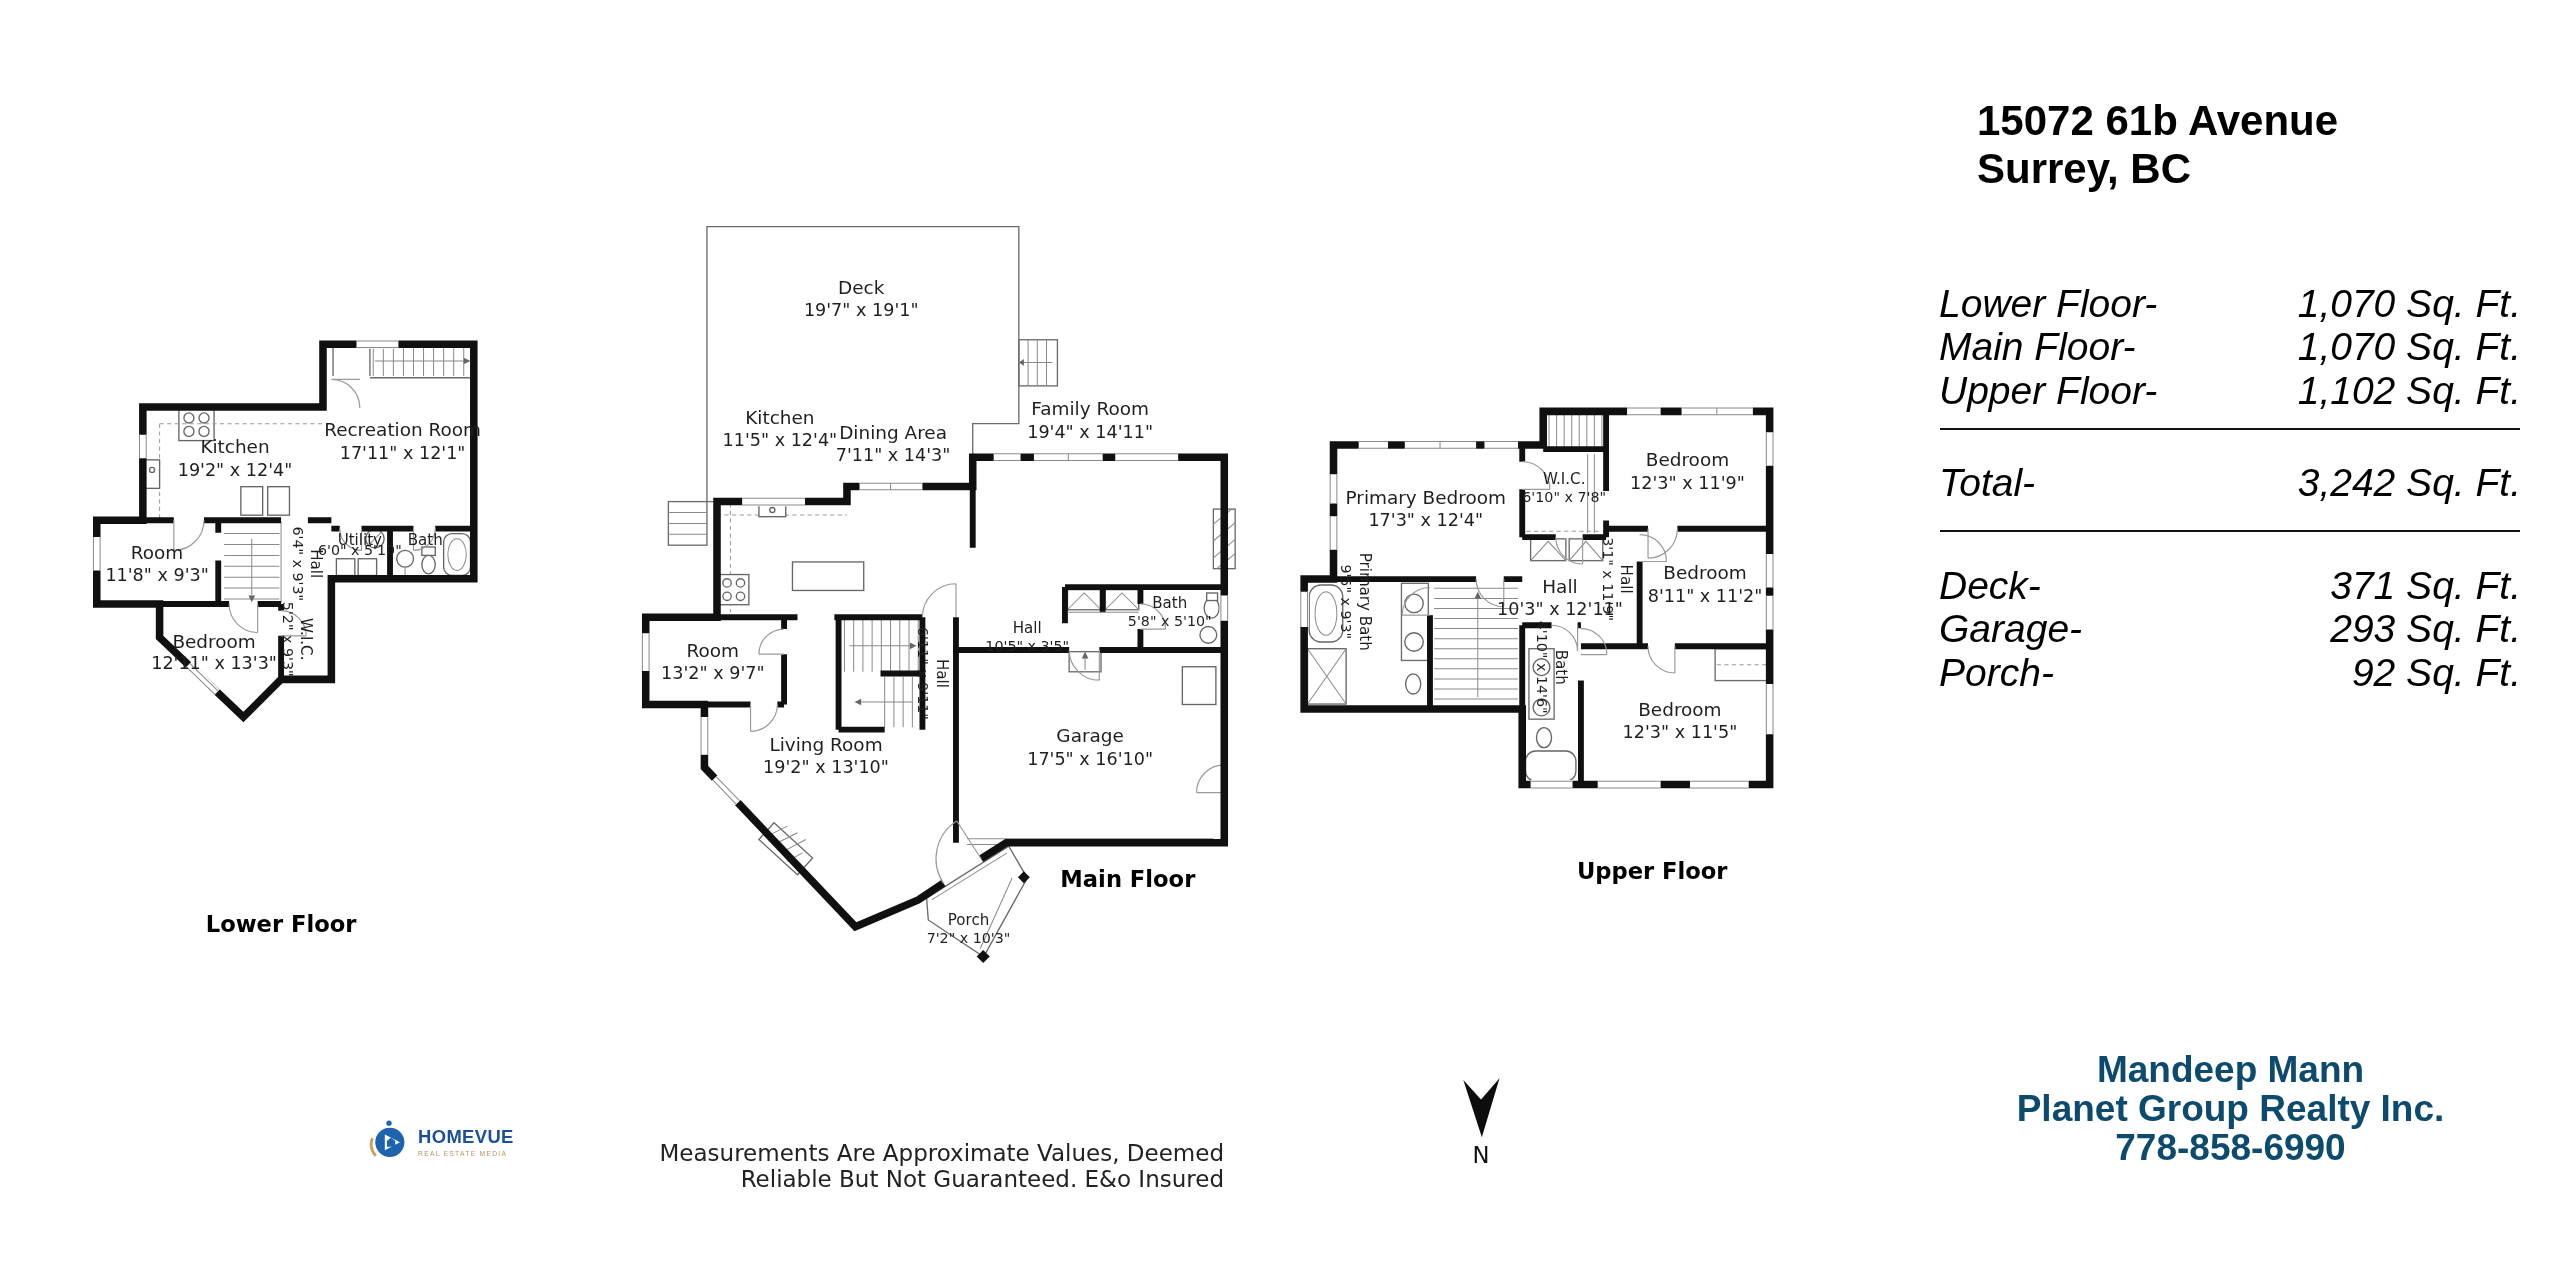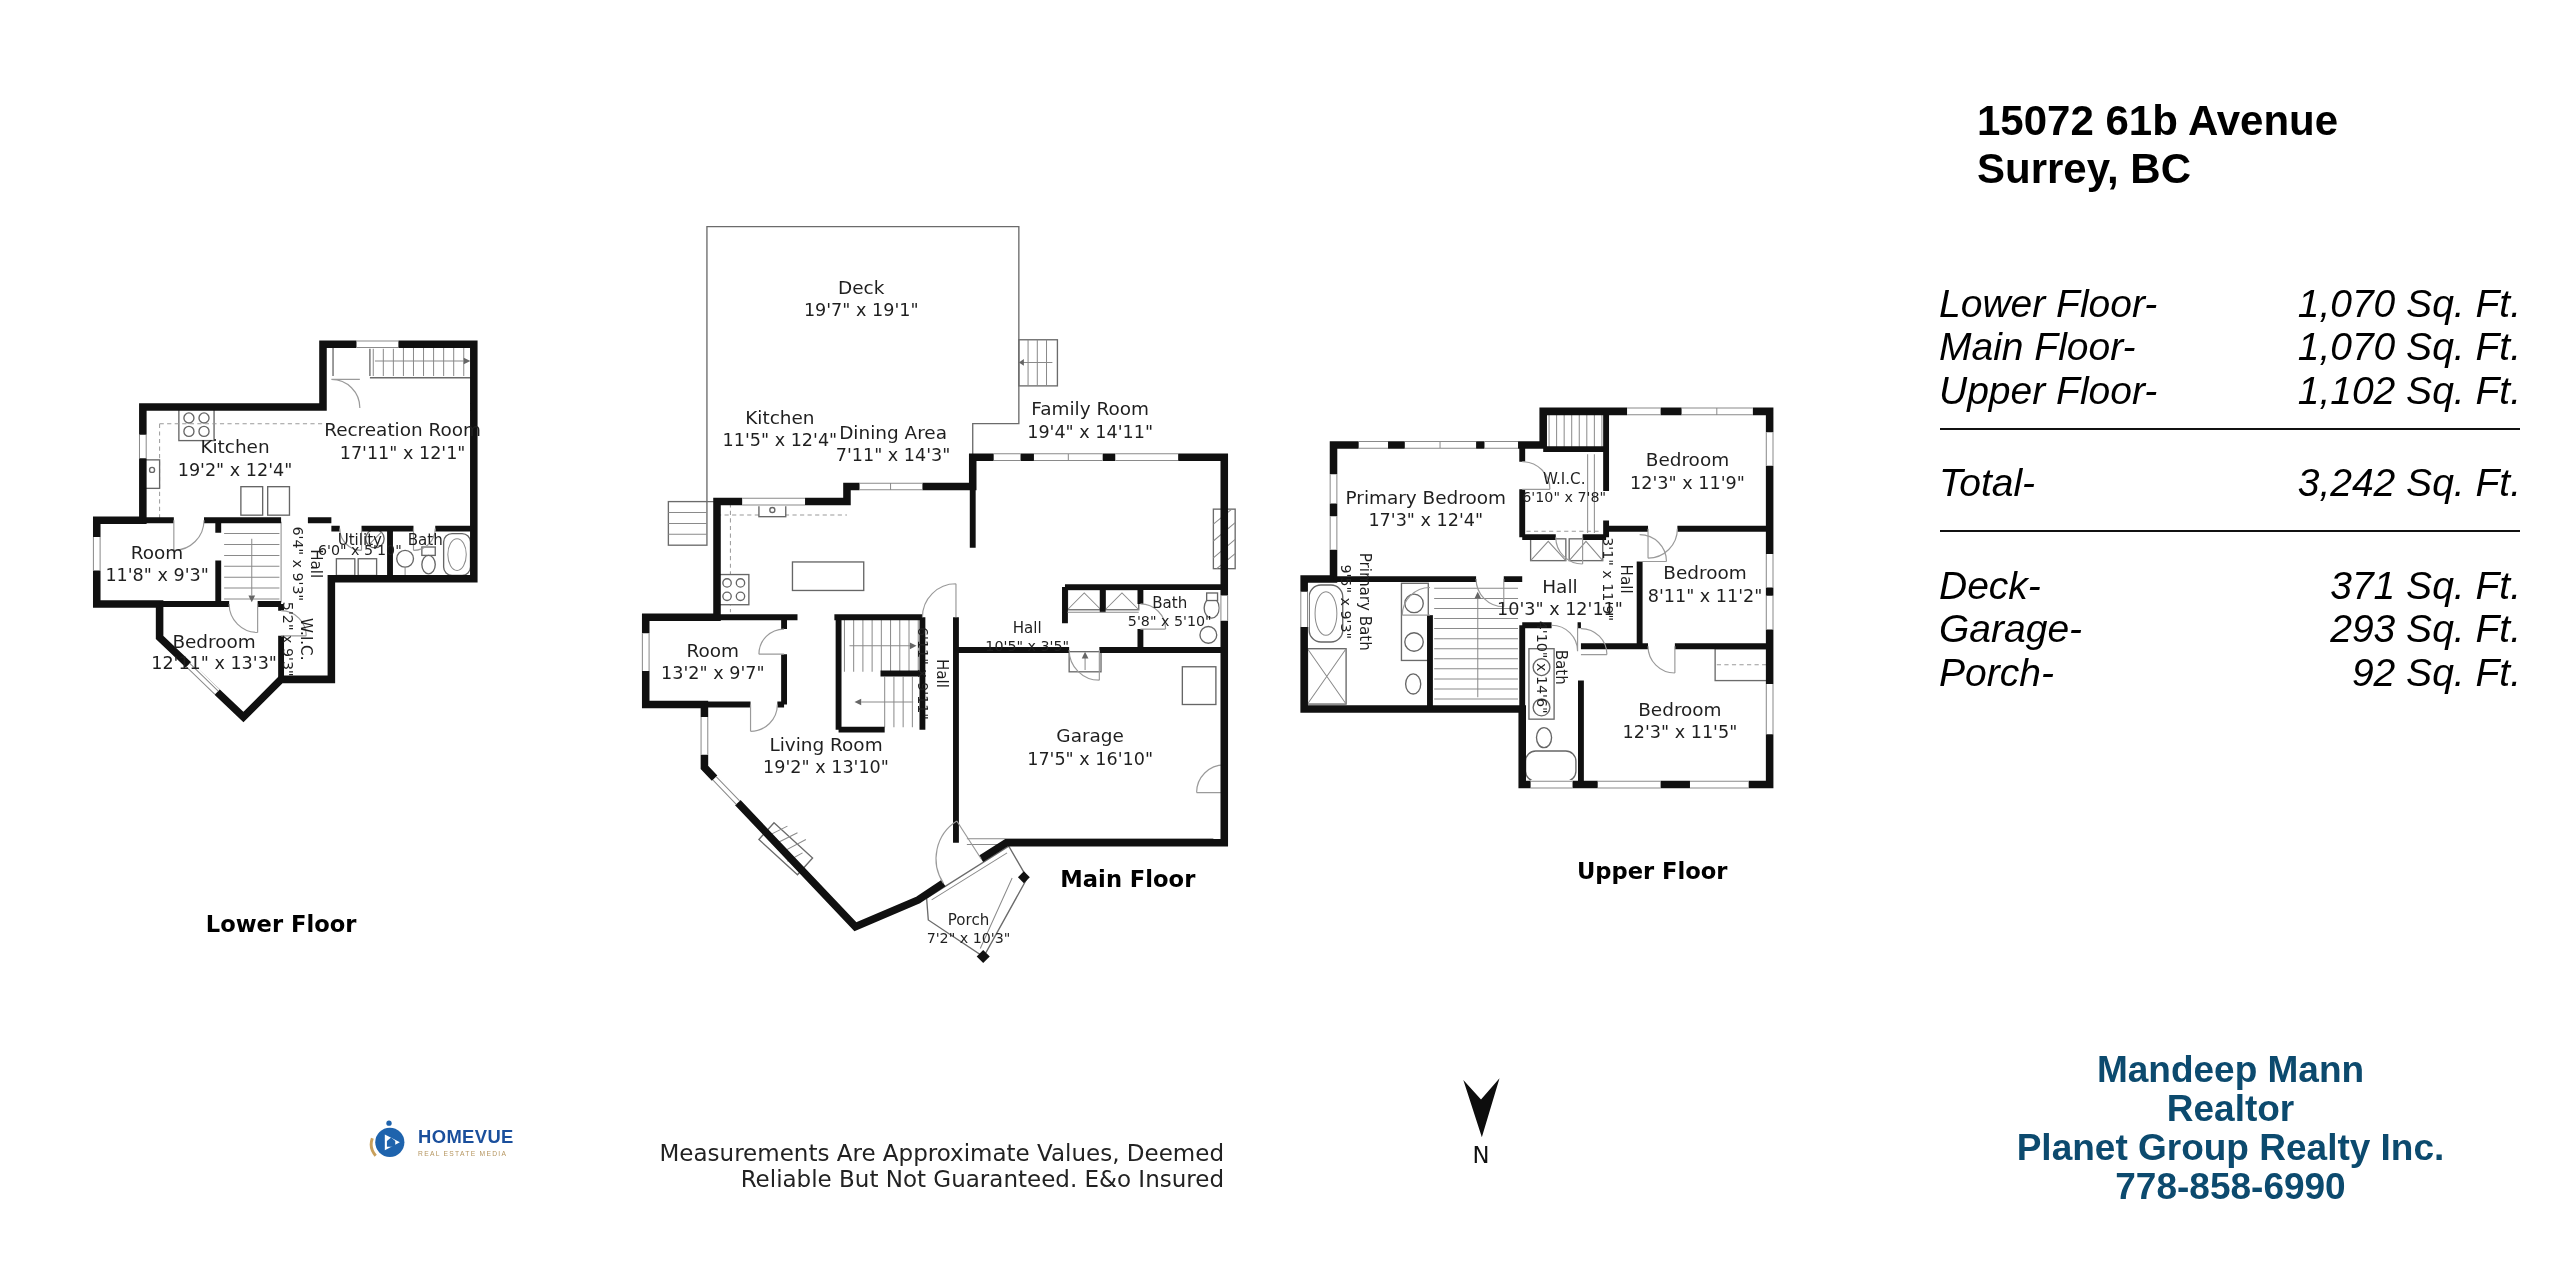--- a/index.html
+++ b/index.html
@@ -387,21 +387,20 @@
     <span>Garage-</span>
     <span>293 Sq. Ft.</span>
   </div>
   <div class="tblrow" style="top:651px">
     <span>Porch-</span>
     <span>92 Sq. Ft.</span>
   </div>
 
   <div class="agent">
     <div>Mandeep Mann</div>
-    <div>Realtor</div>
     <div>Planet Group Realty Inc.</div>
     <div>778-858-6990</div>
   </div>
 
   <div class="logo">
     <svg width="40" height="45" viewBox="0 0 48 54">
       <circle cx="24" cy="5" r="3.2" fill="#1e63ad"></circle>
       <path d="M8,44 A21,21 0 0 1 4,23" stroke="#c9a05c" stroke-width="3.5" fill="none"></path>
       <circle cx="25" cy="28" r="17.5" fill="#1e63ad"></circle>
       <path d="M19,18.5 L37,28 L19,37.5 Z" fill="#ffffff"></path>

